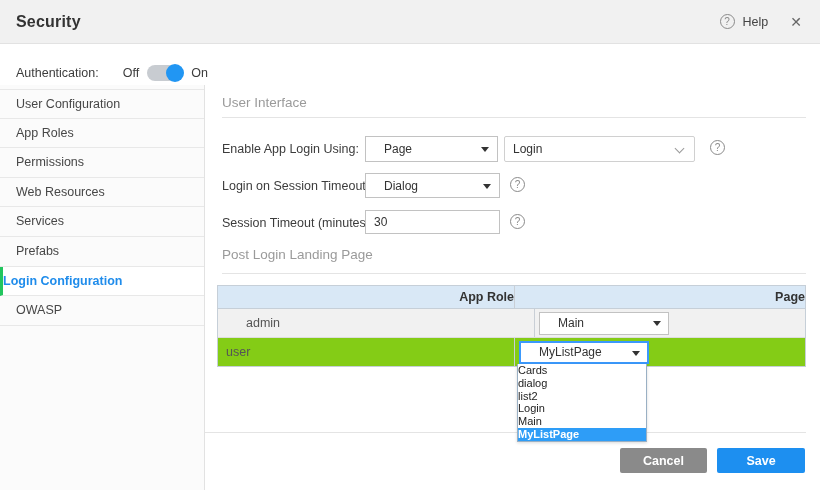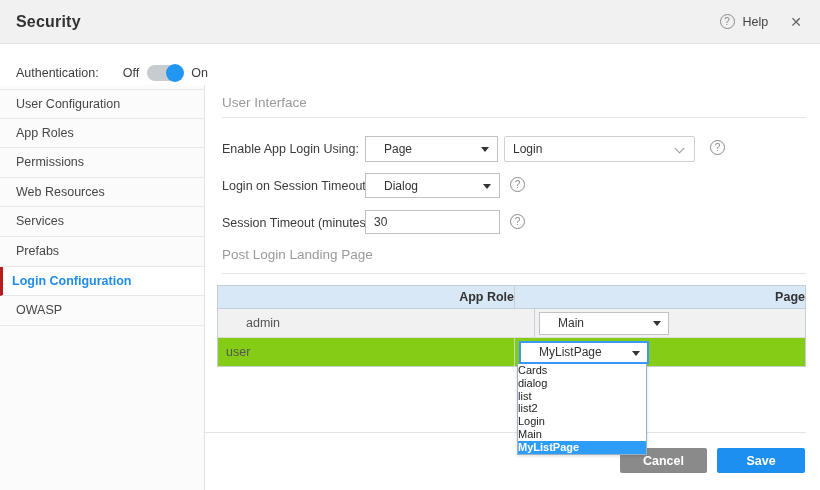--- a/index.html
+++ b/index.html
@@ -28,22 +28,22 @@
   .toggle .knob { position:absolute; right:-1px; top:-1px; width:18px; height:18px;
     border-radius:50%; background:#2196f3; }
   .authrow .on { font-size:12.5px; color:#3c3c3c; }
 
   
   .sidebar { position:absolute; left:0; top:85px; width:205px; height:405px;
     background:#fbfbfb; border-right:1px solid #e2e2e2; }
   .side-item { height:29.6px; line-height:29.6px; padding-left:16px; font-size:12.5px;
     color:#474747; border-bottom:1px solid #e8e8e8; cursor:pointer; background:#fbfbfb; }
   .side-item:first-child { border-top:1px solid #e8e8e8; margin-top:4px; }
-  .side-item.active { background:#fff; color:#1f8ceb; border-left:3px solid #b91c1c;
-    padding-left:9px; font-weight:700; }
+  .side-item.active { background:#fff; color:#1f8ceb; border-left:3px solid #22c55e;
+    padding-left:0; font-weight:700; }
 
   
   .main { position:absolute; left:205px; top:85px; width:615px; height:405px; background:#fff; }
   .section-title { position:absolute; left:17px; font-size:13.5px; color:#9a9a9a; }
   .hr { position:absolute; left:17px; width:584px; height:1px; background:#e4e4e4; }
   .field-label { position:absolute; left:17px; font-size:12.5px; color:#3c3c3c; }
 
   .sel { position:absolute; height:26px; background:#fff; border:1px solid #c2c2c2;
     font-size:12px; color:#333; line-height:24px; padding-left:18px; cursor:pointer; }
   .sel .tri { position:absolute; right:8px; top:10px; width:0; height:0;
@@ -176,21 +176,20 @@
             <span>MyListPage</span>
             <span class="tri"></span>
           </div>
         </div>
       </div>
     </div>
 
     <div class="dd-panel">
       <div class="dd-option">Cards</div>
       <div class="dd-option">dialog</div>
-      <div class="dd-option">list</div>
       <div class="dd-option">list2</div>
       <div class="dd-option">Login</div>
       <div class="dd-option">Main</div>
       <div class="dd-option selected">MyListPage</div>
     </div>
 
     <div class="footer-hr"></div>
     <button class="btn save">Save</button>
     <button class="btn cancel">Cancel</button>
 

